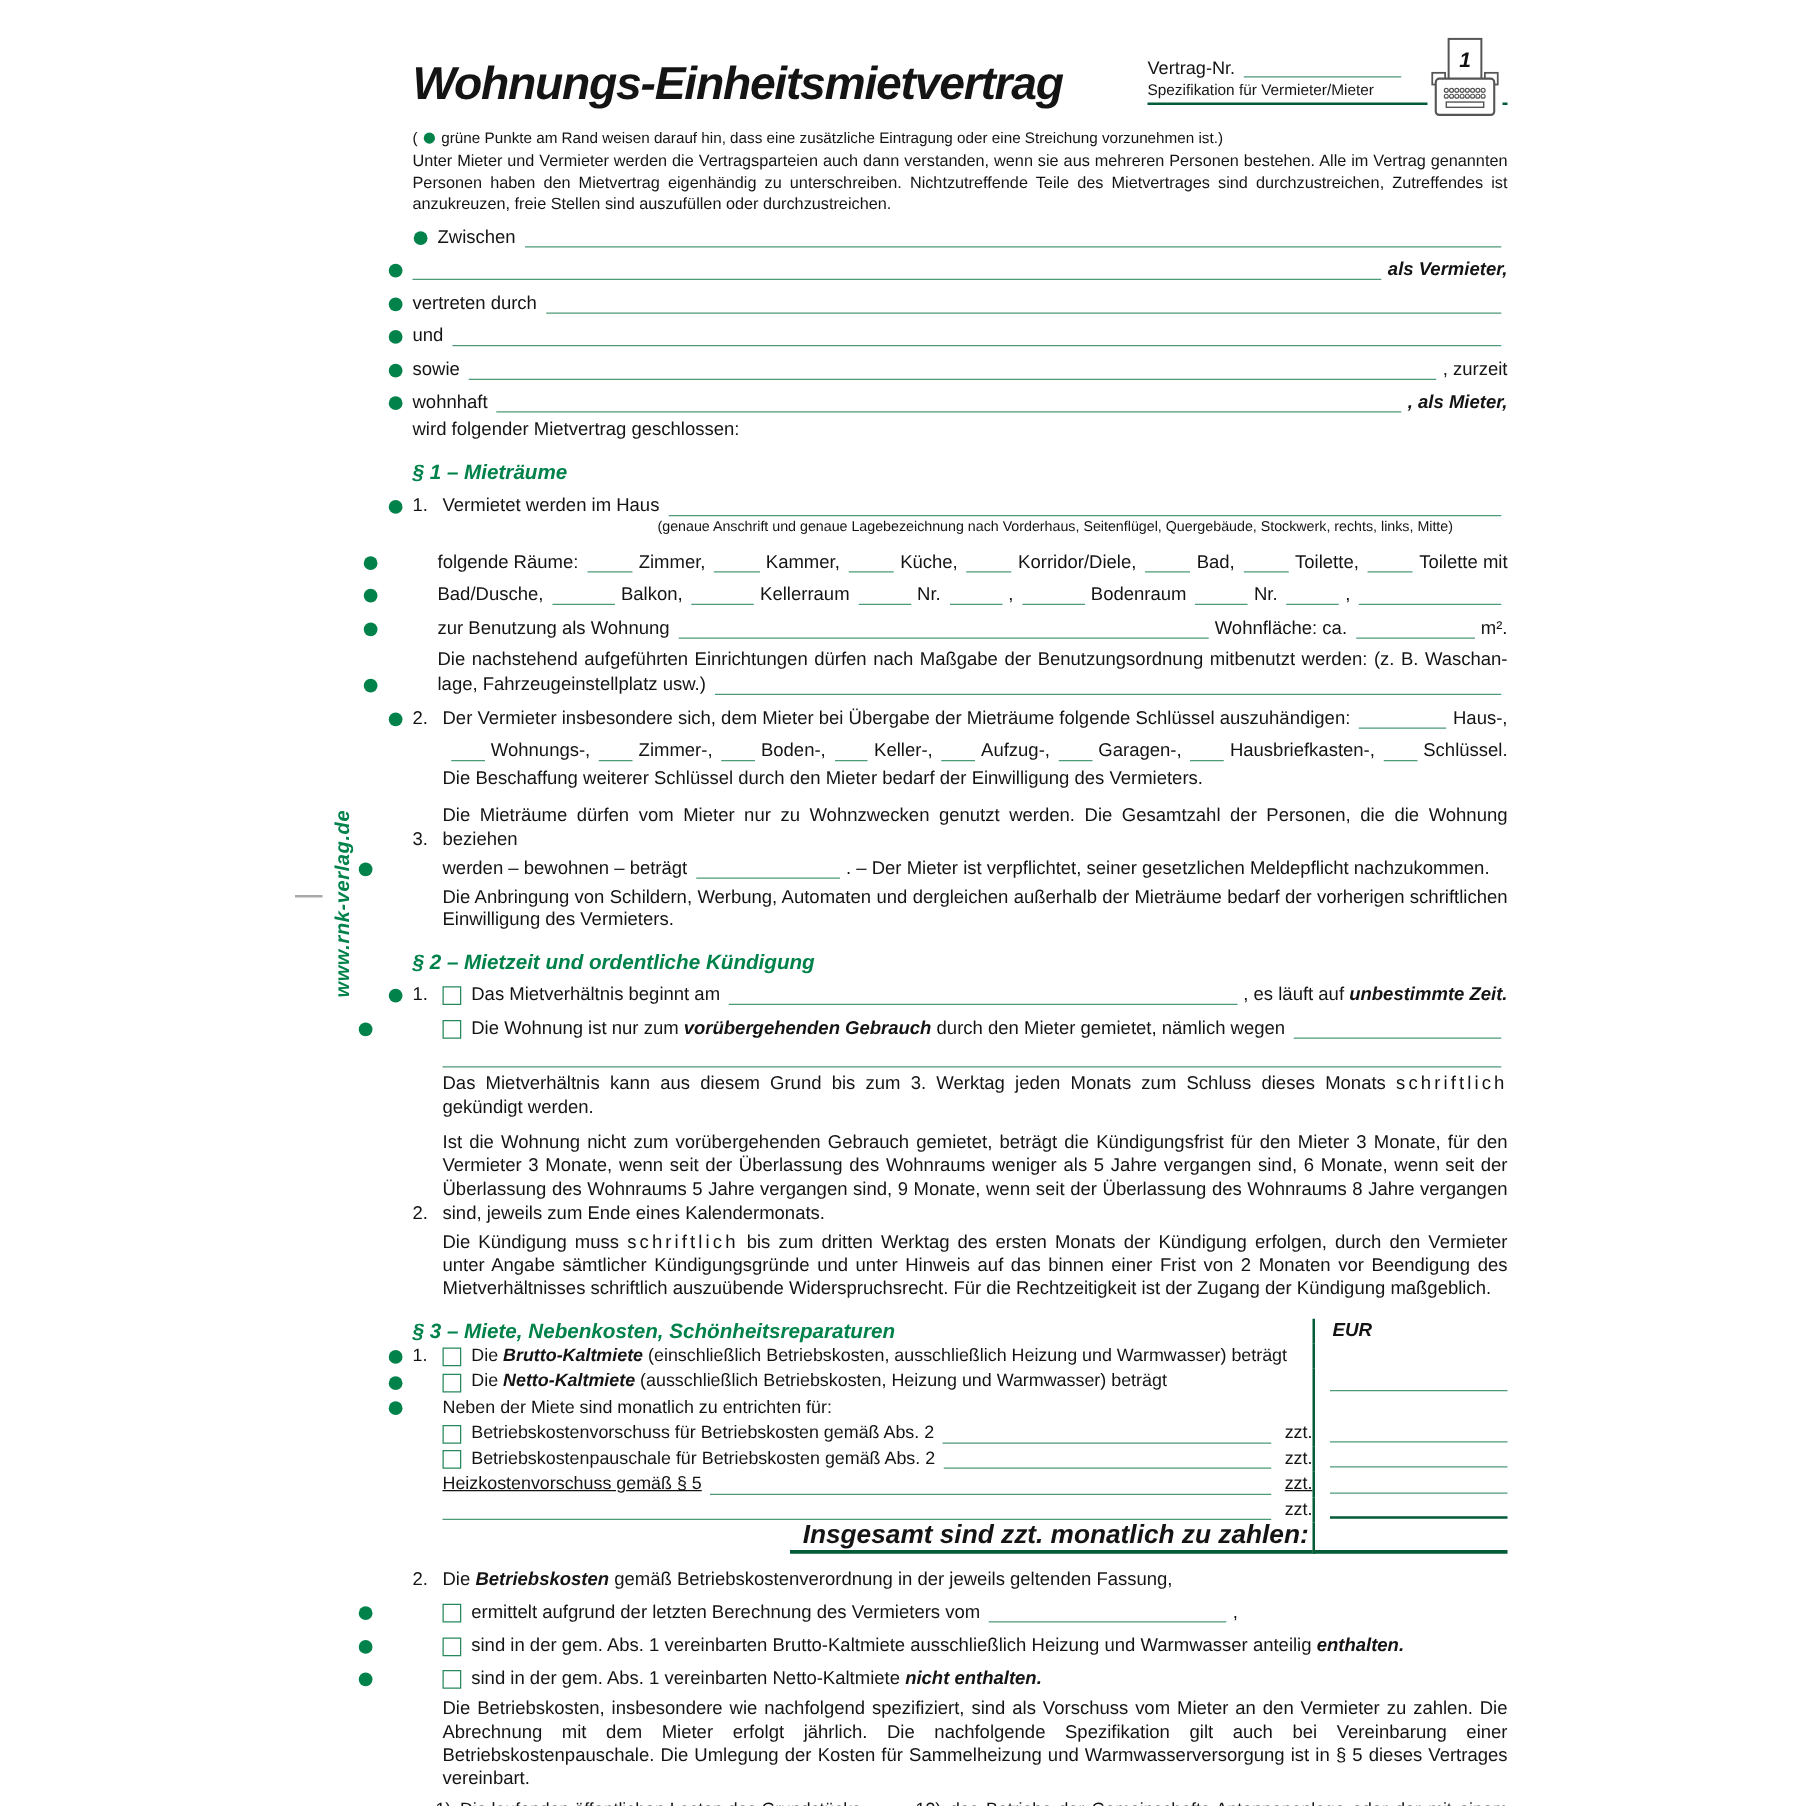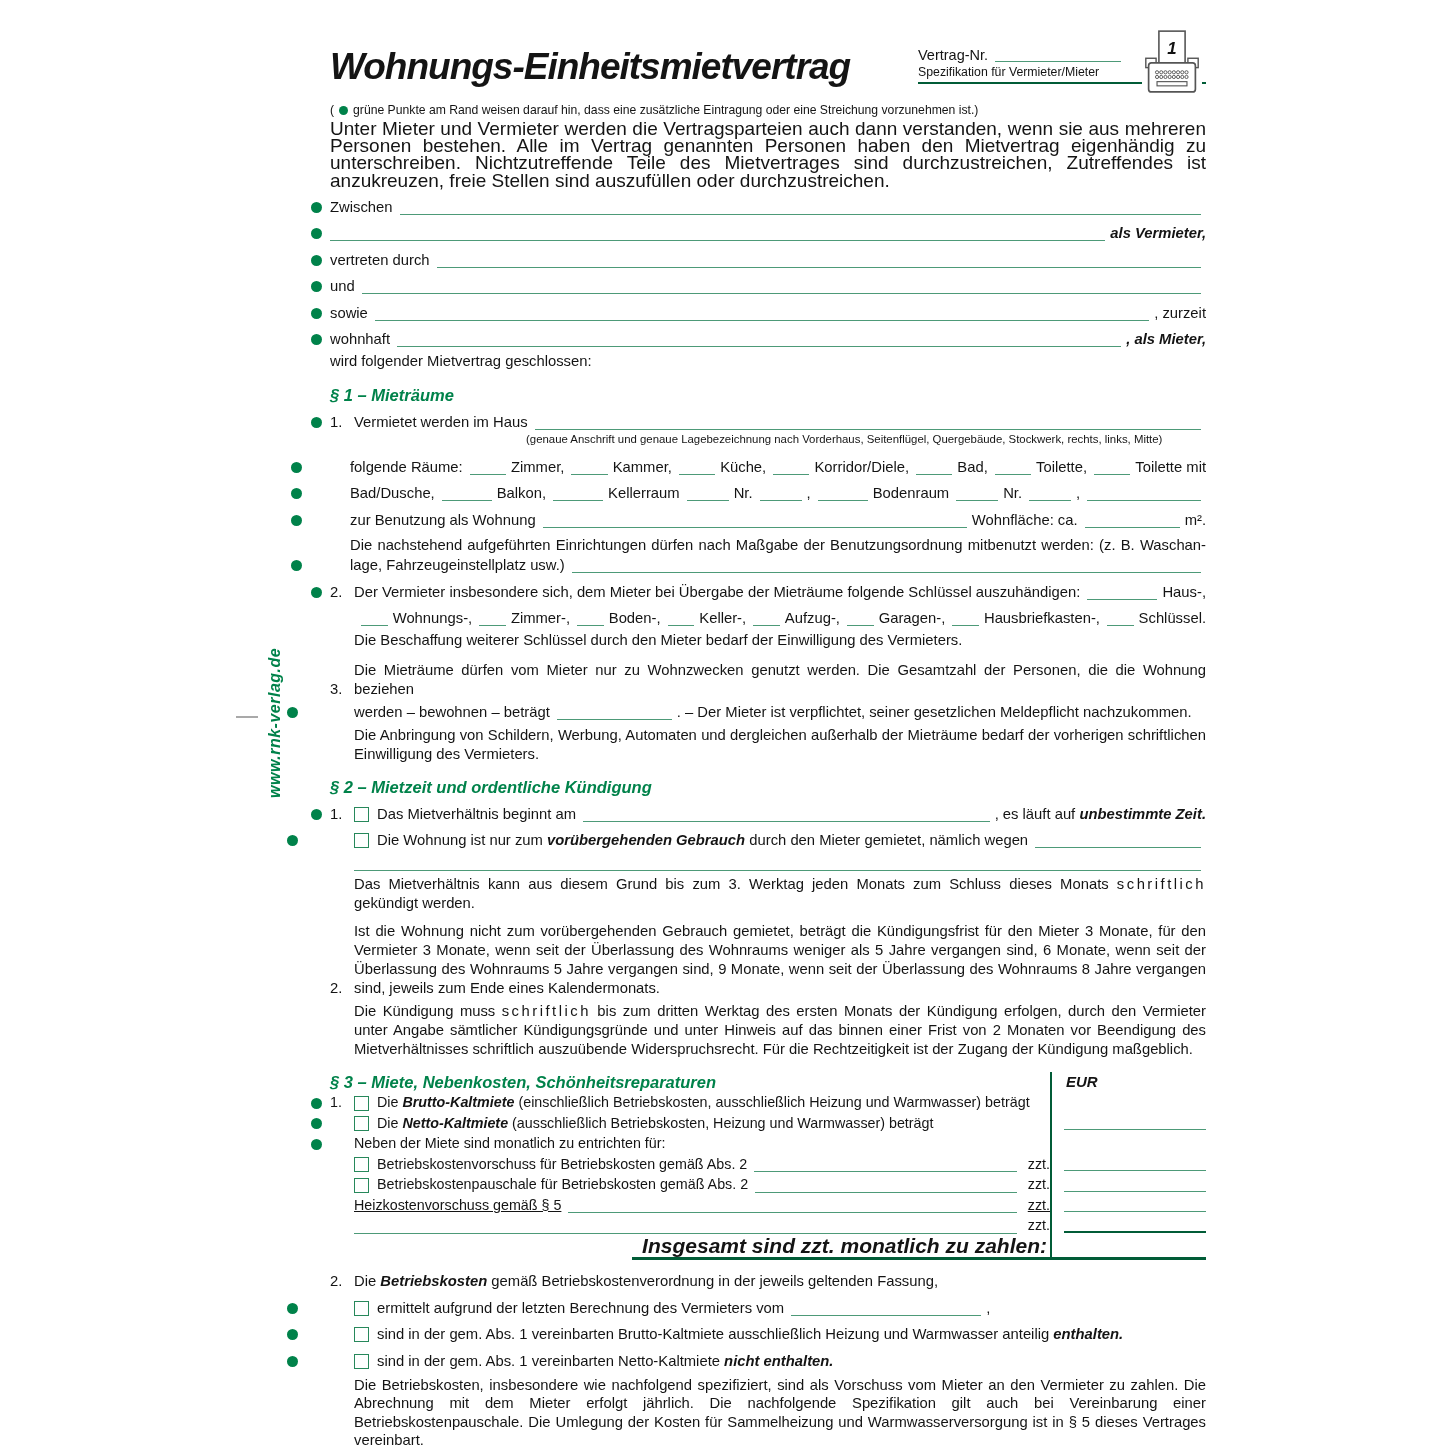--- a/index.html
+++ b/index.html
@@ -17,21 +17,21 @@
   .header{position:relative;height:64px;}
   .title{position:absolute;left:0;top:12px;font-size:37px;font-weight:700;font-style:italic;
          letter-spacing:-1px;white-space:nowrap;}
   .hright{position:absolute;right:0;top:13px;width:288px;border-bottom:2.5px solid var(--dg);padding-bottom:3px;}
   .vrow{display:flex;align-items:flex-end;font-size:14.5px;padding-right:80px;line-height:17px;}
   .ausf{font-size:12.3px;margin-top:1px;}
   .typewriter{position:absolute;right:4px;top:-18px;background:#fff;padding:0 1px;}
 
   .note{font-size:12.2px;margin-top:5px;white-space:nowrap;}
   .dot-i{display:inline-block;width:9px;height:9px;border-radius:50%;background:var(--g);margin:0 5px -1px 5px;}
-  .p{font-size:19px;line-height:17.2px;text-align:justify;margin-top:3px;}
+  .p{font-size:13px;line-height:17.2px;text-align:justify;margin-top:3px;}
 
   
   .row{display:flex;align-items:flex-end;font-size:14.8px;line-height:19px;margin-top:7.5px;
        position:relative;white-space:nowrap;}
   .fill{flex:1;border-bottom:1.5px solid var(--lg);margin:0 5px 2px 7px;min-width:22px;}
   .ln{display:inline-block;border-bottom:1.5px solid var(--lg);margin:0 5px 2px 7px;flex:none;}
   .grow{flex:1;min-width:20px;}
   .w42{width:42px;} .w50{width:50px;} .w95{width:95px;} .w115{width:115px;} .w190{width:190px;}
   .bullet{position:absolute;left:-19px;bottom:4px;width:11px;height:11px;border-radius:50%;background:var(--g);}
   .bi{font-weight:700;font-style:italic;text-align:right;}
@@ -122,21 +122,21 @@
           </svg>
         </div>
       </div>
     </div>
 
     <div class="note">
       <span>(</span><span class="dot-i"></span><span>grüne Punkte am Rand weisen darauf hin, dass eine zusätzliche Eintragung oder eine Streichung vorzunehmen ist.)</span>
     </div>
     <div class="p">Unter Mieter und Vermieter werden die Vertragsparteien auch dann verstanden, wenn sie aus mehreren Personen bestehen. Alle im Vertrag genannten Personen haben den Mietvertrag eigenhändig zu unterschreiben. Nichtzutreffende Teile des Mietvertrages sind durchzustreichen, Zutreffendes ist anzukreuzen, freie Stellen sind auszufüllen oder durchzustreichen.</div>
 
-    <div class="row" style="margin-top:9px;">
+    <div class="row" style="margin-top:9px;margin-left:20px;">
       <span class="bullet"></span>
       <span>Zwischen</span>
       <span class="fill"></span>
     </div>
     <div class="row">
       <span class="bullet"></span>
       <span class="fill" style="margin-left:0;"></span>
       <span class="bi">als Vermieter,</span>
     </div>
     <div class="row">

